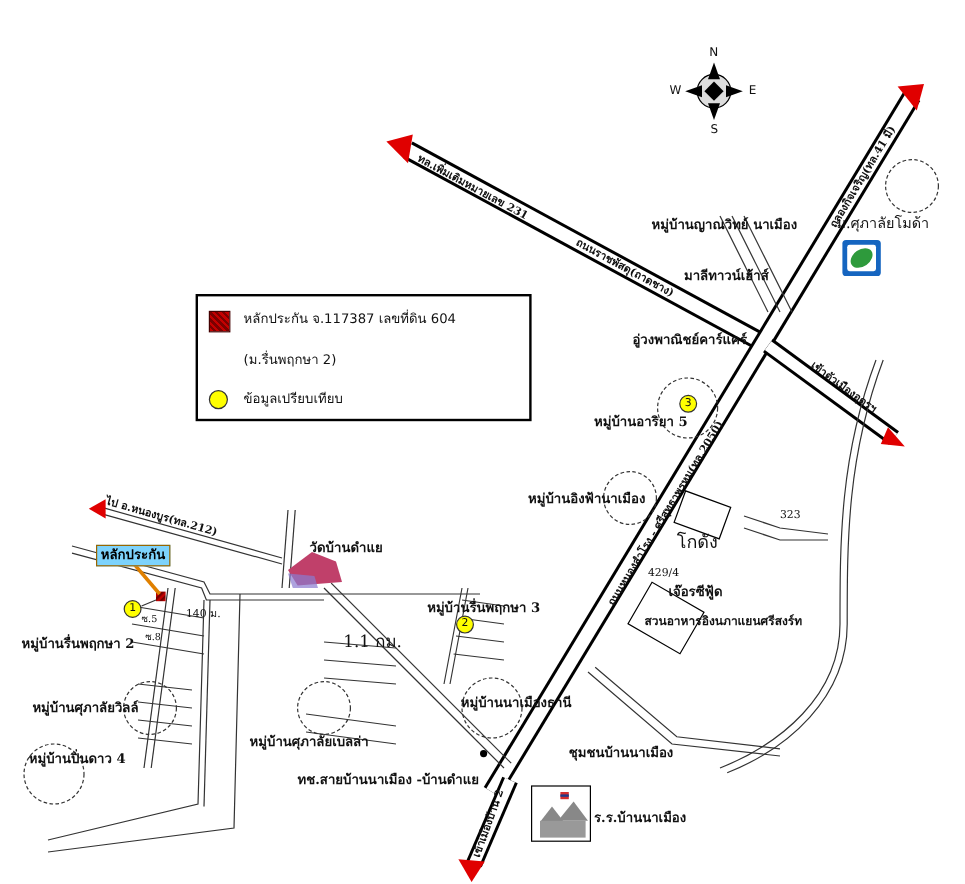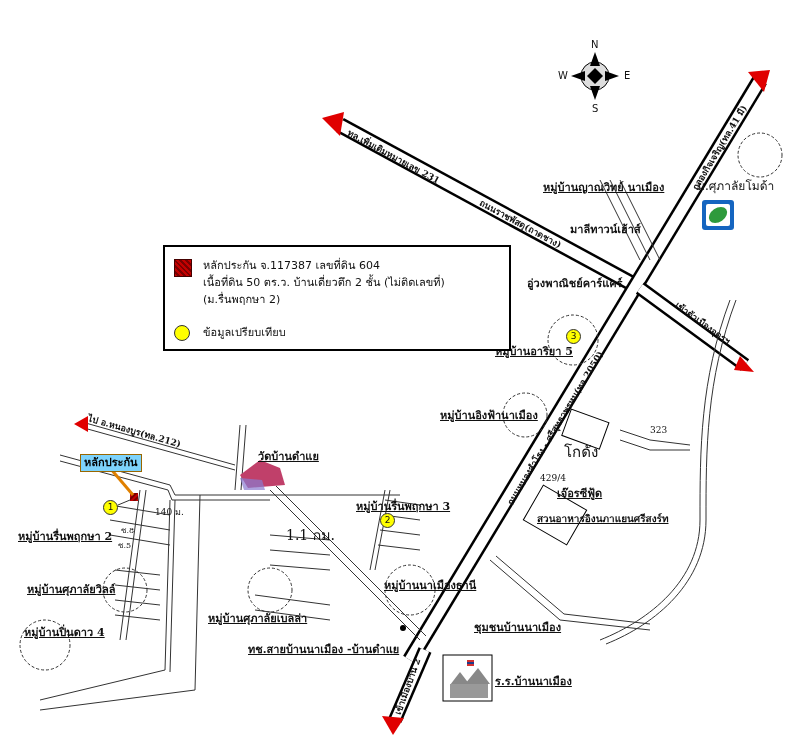--- a/index.html
+++ b/index.html
@@ -1,22 +1,22 @@
 <!DOCTYPE html>
 <html><head>
 <meta charset="utf-8">
 <style>
   html,body{margin:0;padding:0;background:#fff;}
   #map{position:relative;width:804px;height:737px;overflow:hidden;background:#fff;font-family:"DejaVu Sans","Liberation Sans",sans-serif;}
   svg.base{position:absolute;left:0;top:0;}
-  .lbl{position:absolute;font-family:"DejaVu Serif","Liberation Serif",serif;font-size:11px;color:#111;white-space:nowrap;text-decoration:underline;font-weight:bold;line-height:1;}
+  .lbl{position:absolute;font-family:"DejaVu Serif","Liberation Serif",serif;font-size:11px;color:#111;white-space:nowrap;font-weight:bold;line-height:1;}
   .plain{text-decoration:none;}
   .big{font-size:15px;text-decoration:none;font-weight:normal;margin-top:21px;}
   .rl{position:absolute;font-family:"DejaVu Serif","Liberation Serif",serif;font-size:9px;color:#111;white-space:nowrap;transform-origin:left center;line-height:1;font-weight:bold;}
-  .legend{position:absolute;left:163px;top:245px;width:348px;height:106px;border:2px solid #000;background:#fff;box-sizing:border-box;}
+  .legend{position:absolute;left:163px;top:245px;width:280px;height:106px;border:2px solid #000;background:#fff;box-sizing:border-box;}
   .legend .sw{position:absolute;left:9px;top:12px;width:16px;height:16px;background:repeating-linear-gradient(45deg,#c40000 0 2px,#7a0000 2px 4px);border:1px solid #400;}
   .legend .t{position:absolute;left:38px;font-size:11px;color:#111;white-space:nowrap;line-height:14px;}
   .legend .yc{position:absolute;left:9px;top:78px;width:14px;height:14px;border-radius:50%;background:#ffff00;border:1.5px solid #333;}
   .compass-l{position:absolute;font-size:10px;color:#111;}
   .callout{position:absolute;left:80px;top:454px;background:#7dd3fc;border:1px solid #996600;font-size:11px;font-weight:bold;padding:1px 3px;line-height:14px;white-space:nowrap;}
   .num{position:absolute;width:13px;height:13px;border-radius:50%;background:#ffff00;border:1.5px solid #333;font-size:9px;text-align:center;line-height:13px;color:#111;}
 </style>
 </head>
 <body>
 
@@ -183,24 +183,23 @@
 <span class="lbl" style="left:495px;top:676px">ร.ร.บ้านนาเมือง</span>
 
 <span class="callout">หลักประกัน</span>
 <span class="num" style="left:103px;top:500px">1</span>
 <span class="num" style="left:380px;top:513px">2</span>
 <span class="num" style="left:566px;top:329px">3</span>
 <span class="lbl plain" style="left:155px;top:508px;font-size:9px;font-weight:normal">140 ม.</span>
 <span class="lbl plain" style="left:286px;top:528px;font-size:14px;font-weight:normal">1.1 กม.</span>
 <span class="lbl plain" style="left:650px;top:426px;font-size:9px;font-weight:normal">323</span>
 <span class="lbl plain" style="left:540px;top:474px;font-size:9px;font-weight:normal">429/4</span>
-<span class="lbl plain" style="left:118px;top:542px;font-size:8px;font-weight:normal">ซ.5</span>
+<span class="lbl plain" style="left:118px;top:512px;font-size:8px;font-weight:normal">ซ.5</span>
 <span class="lbl plain" style="left:121px;top:527px;font-size:8px;font-weight:normal">ซ.8</span>
 
 <div class="legend">
   <span class="sw"></span>
   <span class="t" style="top:12px">หลักประกัน จ.117387 เลขที่ดิน 604</span>
-  <span class="t" style="top:29px">เนื้อที่ดิน 50 ตร.ว. บ้านเดี่ยวตึก 2 ชั้น (ไม่ติดเลขที่)</span>
   <span class="t" style="top:46px">(ม.รื่นพฤกษา 2)</span>
   <span class="yc"></span>
   <span class="t" style="top:79px">ข้อมูลเปรียบเทียบ</span>
 </div>
 </div>
 
 </body></html>

